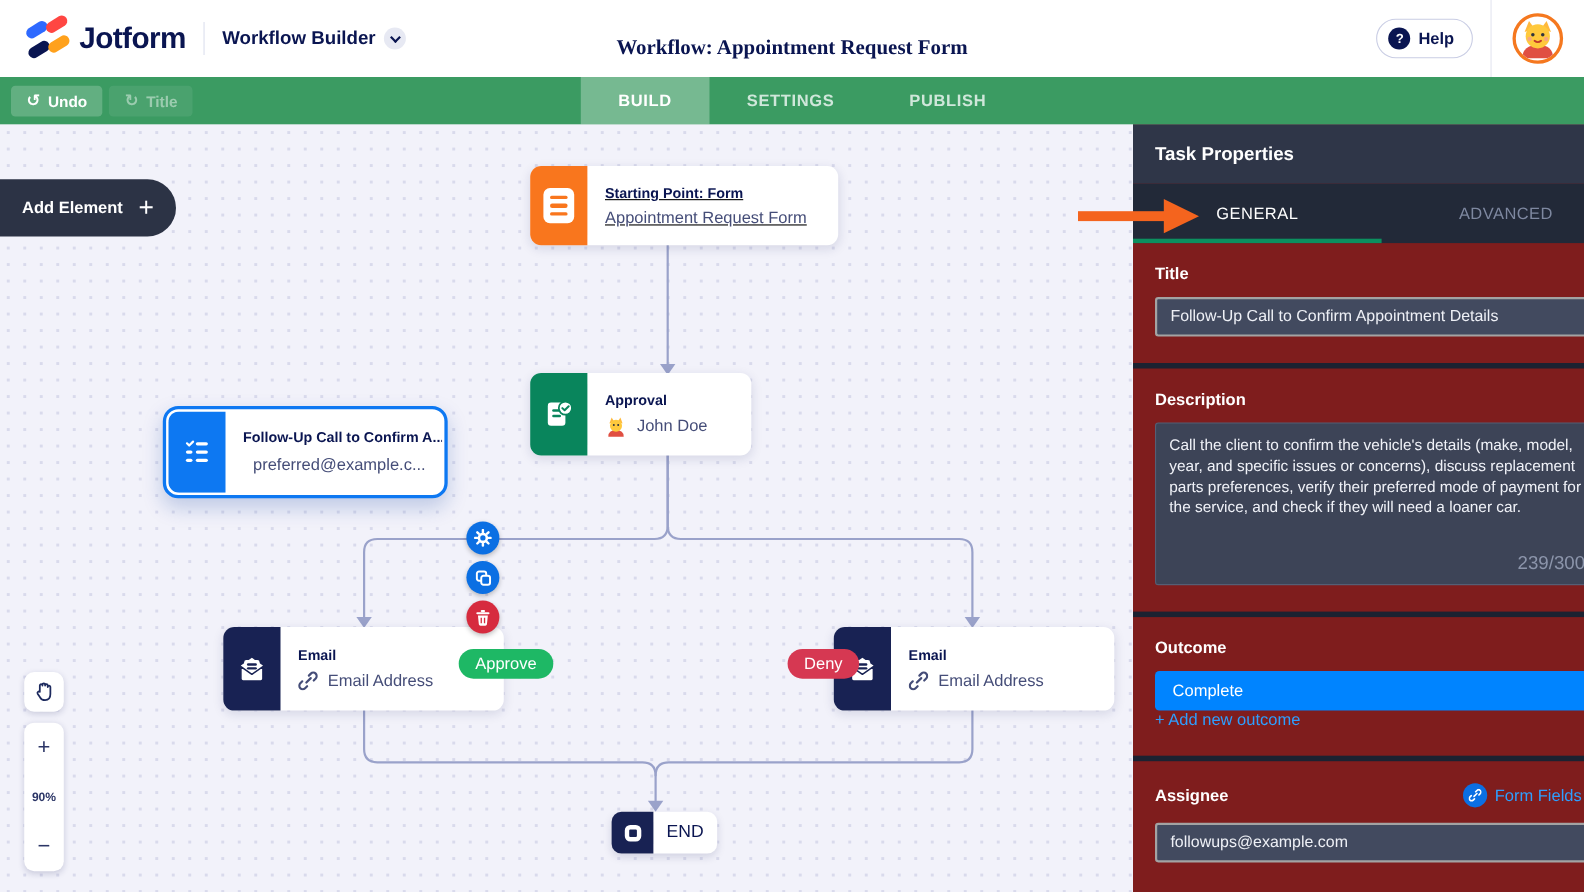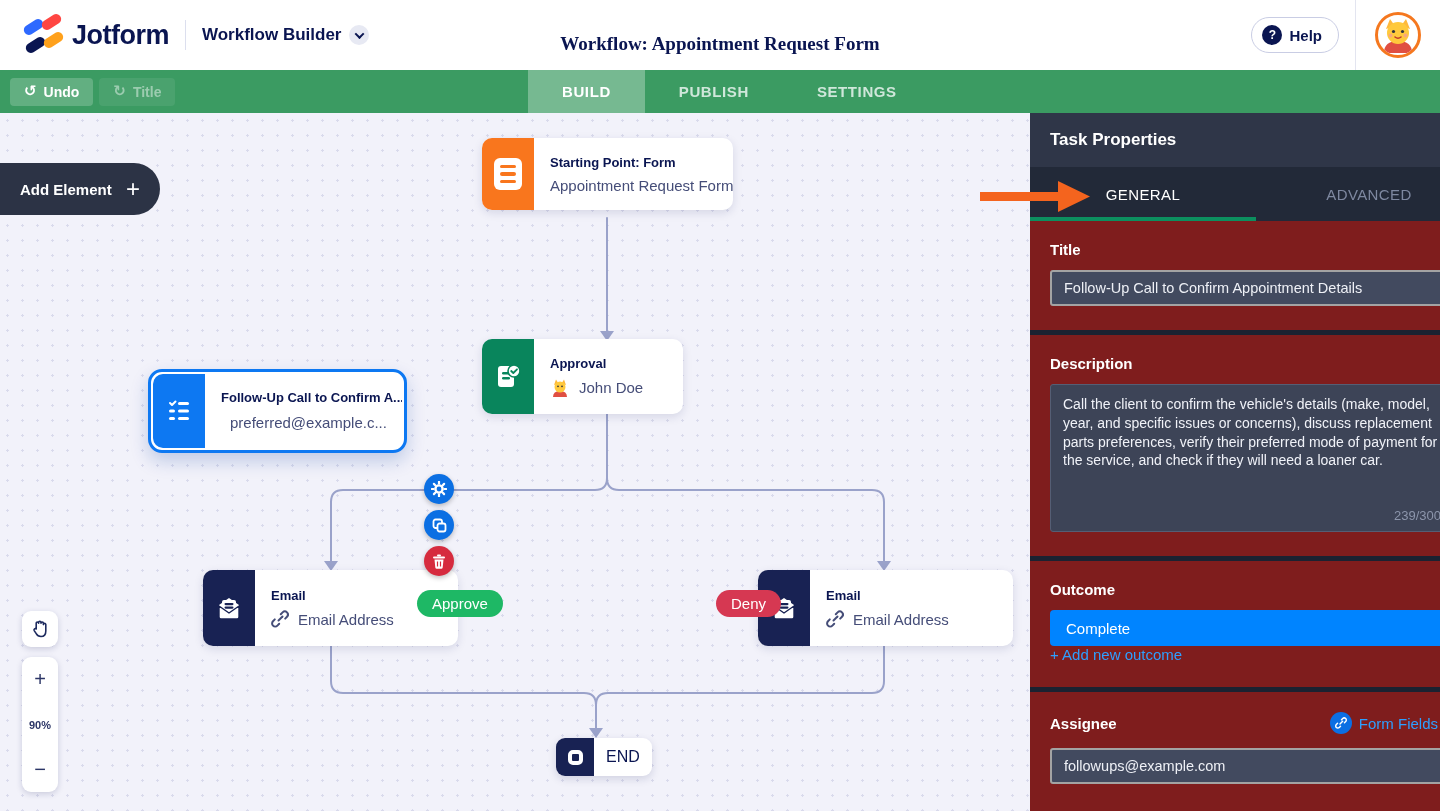--- a/index.html
+++ b/index.html
@@ -94,21 +94,21 @@
   .panel-close { margin-left:auto; color:#fff; font-size:24px; line-height:1; cursor:pointer; }
   .panel-tabs { height:54px; flex:0 0 54px; background:#222938; display:flex; position:relative; }
   .panel-tab { flex:1; display:flex; align-items:center; justify-content:center; font-size:15px; letter-spacing:0.4px; color:#7e88a0; cursor:pointer; }
   .panel-tab.active { color:#ffffff; }
   .tab-underline { position:absolute; left:0; bottom:0; width:50%; height:4px; background:#0c8f5f; }
   .panel-body { flex:1; position:relative; overflow:hidden; }
   .p-section { padding:20px 30px 24px 20px; border-bottom:5px solid #1b2231; }
   .p-label { font-size:15px; font-weight:700; color:#fff; margin-bottom:12px; }
   .p-input { background:#424a5f; border:2px solid #a3a3a3; border-radius:3px; color:#eef0f6; font-size:14.5px; padding:8px 12px; min-height:34px; display:flex; align-items:center; cursor:text; }
   .p-textarea { background:#3d4457; border:1px solid #555e74; border-radius:3px; color:#f0f2f8; font-size:14px; line-height:1.34; padding:10px 12px 26px; min-height:148px; position:relative; cursor:text; }
-  .char-count { position:absolute; right:10px; bottom:7px; font-size:13px; color:#8c95ab; }
+  .char-count { position:absolute; right:10px; bottom:7px; font-size:17px; color:#8c95ab; }
   .outcome-btn { background:#0084ff; border-radius:4px; color:#fff; font-size:15px; height:36px; display:flex; align-items:center; padding:0 16px; cursor:pointer; }
   .add-outcome { margin-top:0; font-size:15px; color:#2e9fff; cursor:pointer; }
   .assignee-row { display:flex; align-items:center; margin-bottom:14px; }
   .assignee-row .p-label { margin-bottom:0; }
   .form-fields { margin-left:auto; display:flex; align-items:center; gap:7px; color:#2e9fff; font-size:15px; cursor:pointer; }
   .ff-chev { width:7px; height:7px; border-right:2px solid #2e9fff; border-bottom:2px solid #2e9fff; transform:rotate(45deg); margin-top:-3px; }
   .link-badge { width:22px; height:22px; border-radius:50%; background:#0b6fe3; display:flex; align-items:center; justify-content:center; }
   .p-scrollbar { position:absolute; right:0; top:108px; bottom:0; width:8px; background:#1e2533; }
   .p-scroll-thumb { position:absolute; right:1px; top:130px; width:6px; height:330px; border-radius:3px; background:#424c63; }
 
@@ -165,22 +165,22 @@
         <span class="tb-icon">↺</span>
         <span>Undo</span>
       </div>
       <div class="tb-btn tb-redo">
         <span class="tb-icon">↻</span>
         <span>Title</span>
       </div>
     </div>
     <div class="mode-tabs">
       <div class="mode-tab active">BUILD</div>
+      <div class="mode-tab">SETTINGS</div>
       <div class="mode-tab">PUBLISH</div>
-      <div class="mode-tab">SETTINGS</div>
     </div>
   </div>
 
   <div class="canvas">
 
     <svg class="conn-svg">
       <g stroke="#9aa2ca" stroke-width="2" fill="none" stroke-linecap="round">
         <path d="M607,105 L607,218"></path>
         <path d="M607,301 L607,365 Q607,377 595,377 L343,377 Q331,377 331,389 L331,448"></path>
         <path d="M607,301 L607,365 Q607,377 619,377 L872,377 Q884,377 884,389 L884,448"></path>
@@ -193,21 +193,21 @@
         <polygon points="877,448 891,448 884,458"></polygon>
         <polygon points="589,615 603,615 596,625"></polygon>
       </g>
     </svg>
 
     <div class="add-element">
       <span class="add-el-label">Add Element</span>
       <span class="add-el-plus">+</span>
     </div>
 
-    <div class="node" style="left:482px; top:25px; width:251px; height:72px;">
+    <div class="node" style="left:482px; top:38px; width:280px; height:72px;text-decoration:underline;">
       <div class="node-icon icon-orange">
         <div class="form-glyph">
             <i></i>
             <i></i>
             <i></i>
           </div>
       </div>
       <div class="node-body">
         <div class="node-type">Starting Point: Form</div>
         <div class="node-value">Appointment Request Form</div>

